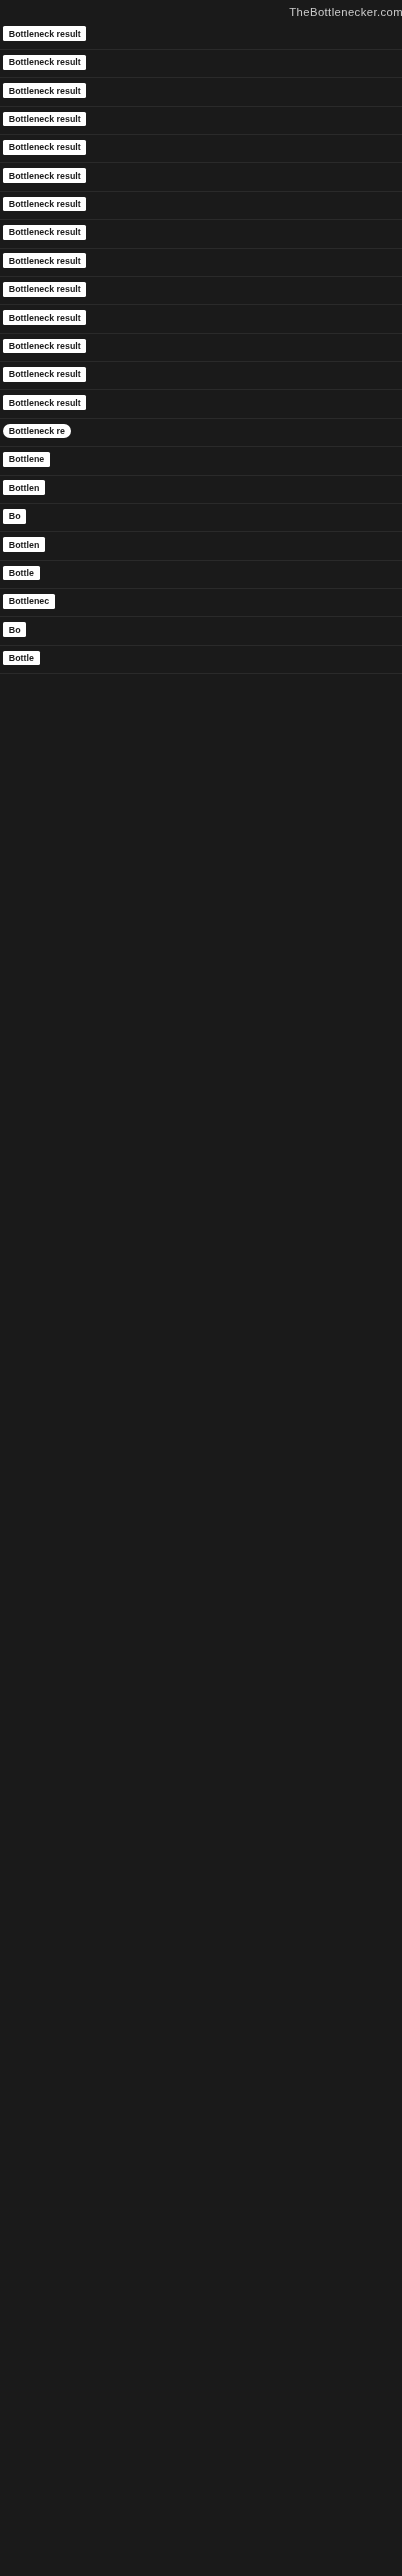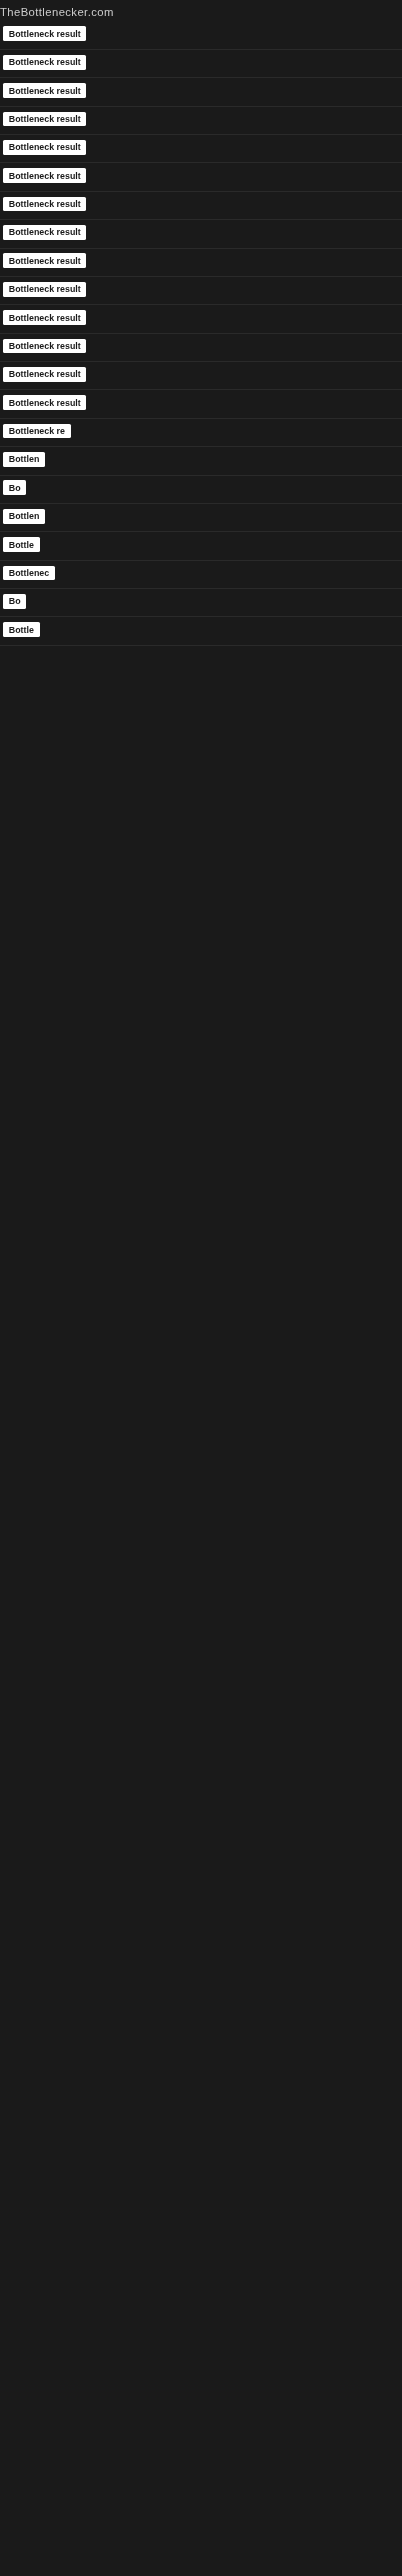--- a/index.html
+++ b/index.html
@@ -10,21 +10,21 @@
 
     body {
       width: 403px;
       min-height: 2576px;
       background-color: #1a1a1a;
       font-family: Arial, sans-serif;
       position: relative;
     }
 
     .site-title {
-      text-align: left;
+      text-align: right;
       color: #cccccc;
       font-size: 11.3px;
       padding: 6.4px 0 3.2px 0;
       letter-spacing: 0.4px;
     }
 
     .bottleneck-badge {
       display: inline-block;
       background-color: #ffffff;
       color: #1a1a1a;
@@ -56,21 +56,22 @@
     <div class="result-row"><div class="bottleneck-badge" style="max-width: 97px; overflow: hidden;">Bottleneck result</div></div>
     <div class="result-row"><div class="bottleneck-badge" style="max-width: 97px; overflow: hidden;">Bottleneck result</div></div>
     <div class="result-row"><div class="bottleneck-badge" style="max-width: 97px; overflow: hidden;">Bottleneck result</div></div>
     <div class="result-row"><div class="bottleneck-badge" style="max-width: 97px; overflow: hidden;">Bottleneck result</div></div>
     <div class="result-row"><div class="bottleneck-badge" style="max-width: 97px; overflow: hidden;">Bottleneck result</div></div>
     <div class="result-row"><div class="bottleneck-badge" style="max-width: 97px; overflow: hidden;">Bottleneck result</div></div>
     <div class="result-row"><div class="bottleneck-badge" style="max-width: 97px; overflow: hidden;">Bottleneck result</div></div>
     <div class="result-row"><div class="bottleneck-badge" style="max-width: 97px; overflow: hidden;">Bottleneck result</div></div>
     <div class="result-row"><div class="bottleneck-badge" style="max-width: 97px; overflow: hidden;">Bottleneck result</div></div>
     <div class="result-row"><div class="bottleneck-badge" style="max-width: 97px; overflow: hidden;">Bottleneck result</div></div>
-    <div class="result-row"><div class="bottleneck-badge" style="max-width: 76px; overflow: hidden;">Bottleneck re</div></div>
+    <div class="result-row"><div class="bottleneck-badge" style="max-width: 76px; overflow: hidden; border-radius: 7px;">Bottleneck re</div></div>
+    <div class="result-row"><div class="bottleneck-badge" style="max-width: 56px; overflow: hidden;">Bottlene</div></div>
     <div class="result-row"><div class="bottleneck-badge" style="max-width: 52px; overflow: hidden;">Bottlen</div></div>
     <div class="result-row"><div class="bottleneck-badge" style="max-width: 22.5px; overflow: hidden;">Bo</div></div>
     <div class="result-row"><div class="bottleneck-badge" style="max-width: 52px; overflow: hidden;">Bottlen</div></div>
     <div class="result-row"><div class="bottleneck-badge" style="max-width: 44px; overflow: hidden;">Bottle</div></div>
     <div class="result-row"><div class="bottleneck-badge" style="max-width: 64px; overflow: hidden; text-align: center;">Bottlenec</div></div>
     <div class="result-row"><div class="bottleneck-badge" style="max-width: 22.5px; overflow: hidden;">Bo</div></div>
     <div class="result-row"><div class="bottleneck-badge" style="max-width: 44px; overflow: hidden;">Bottle</div></div>
   </div>
 
 

